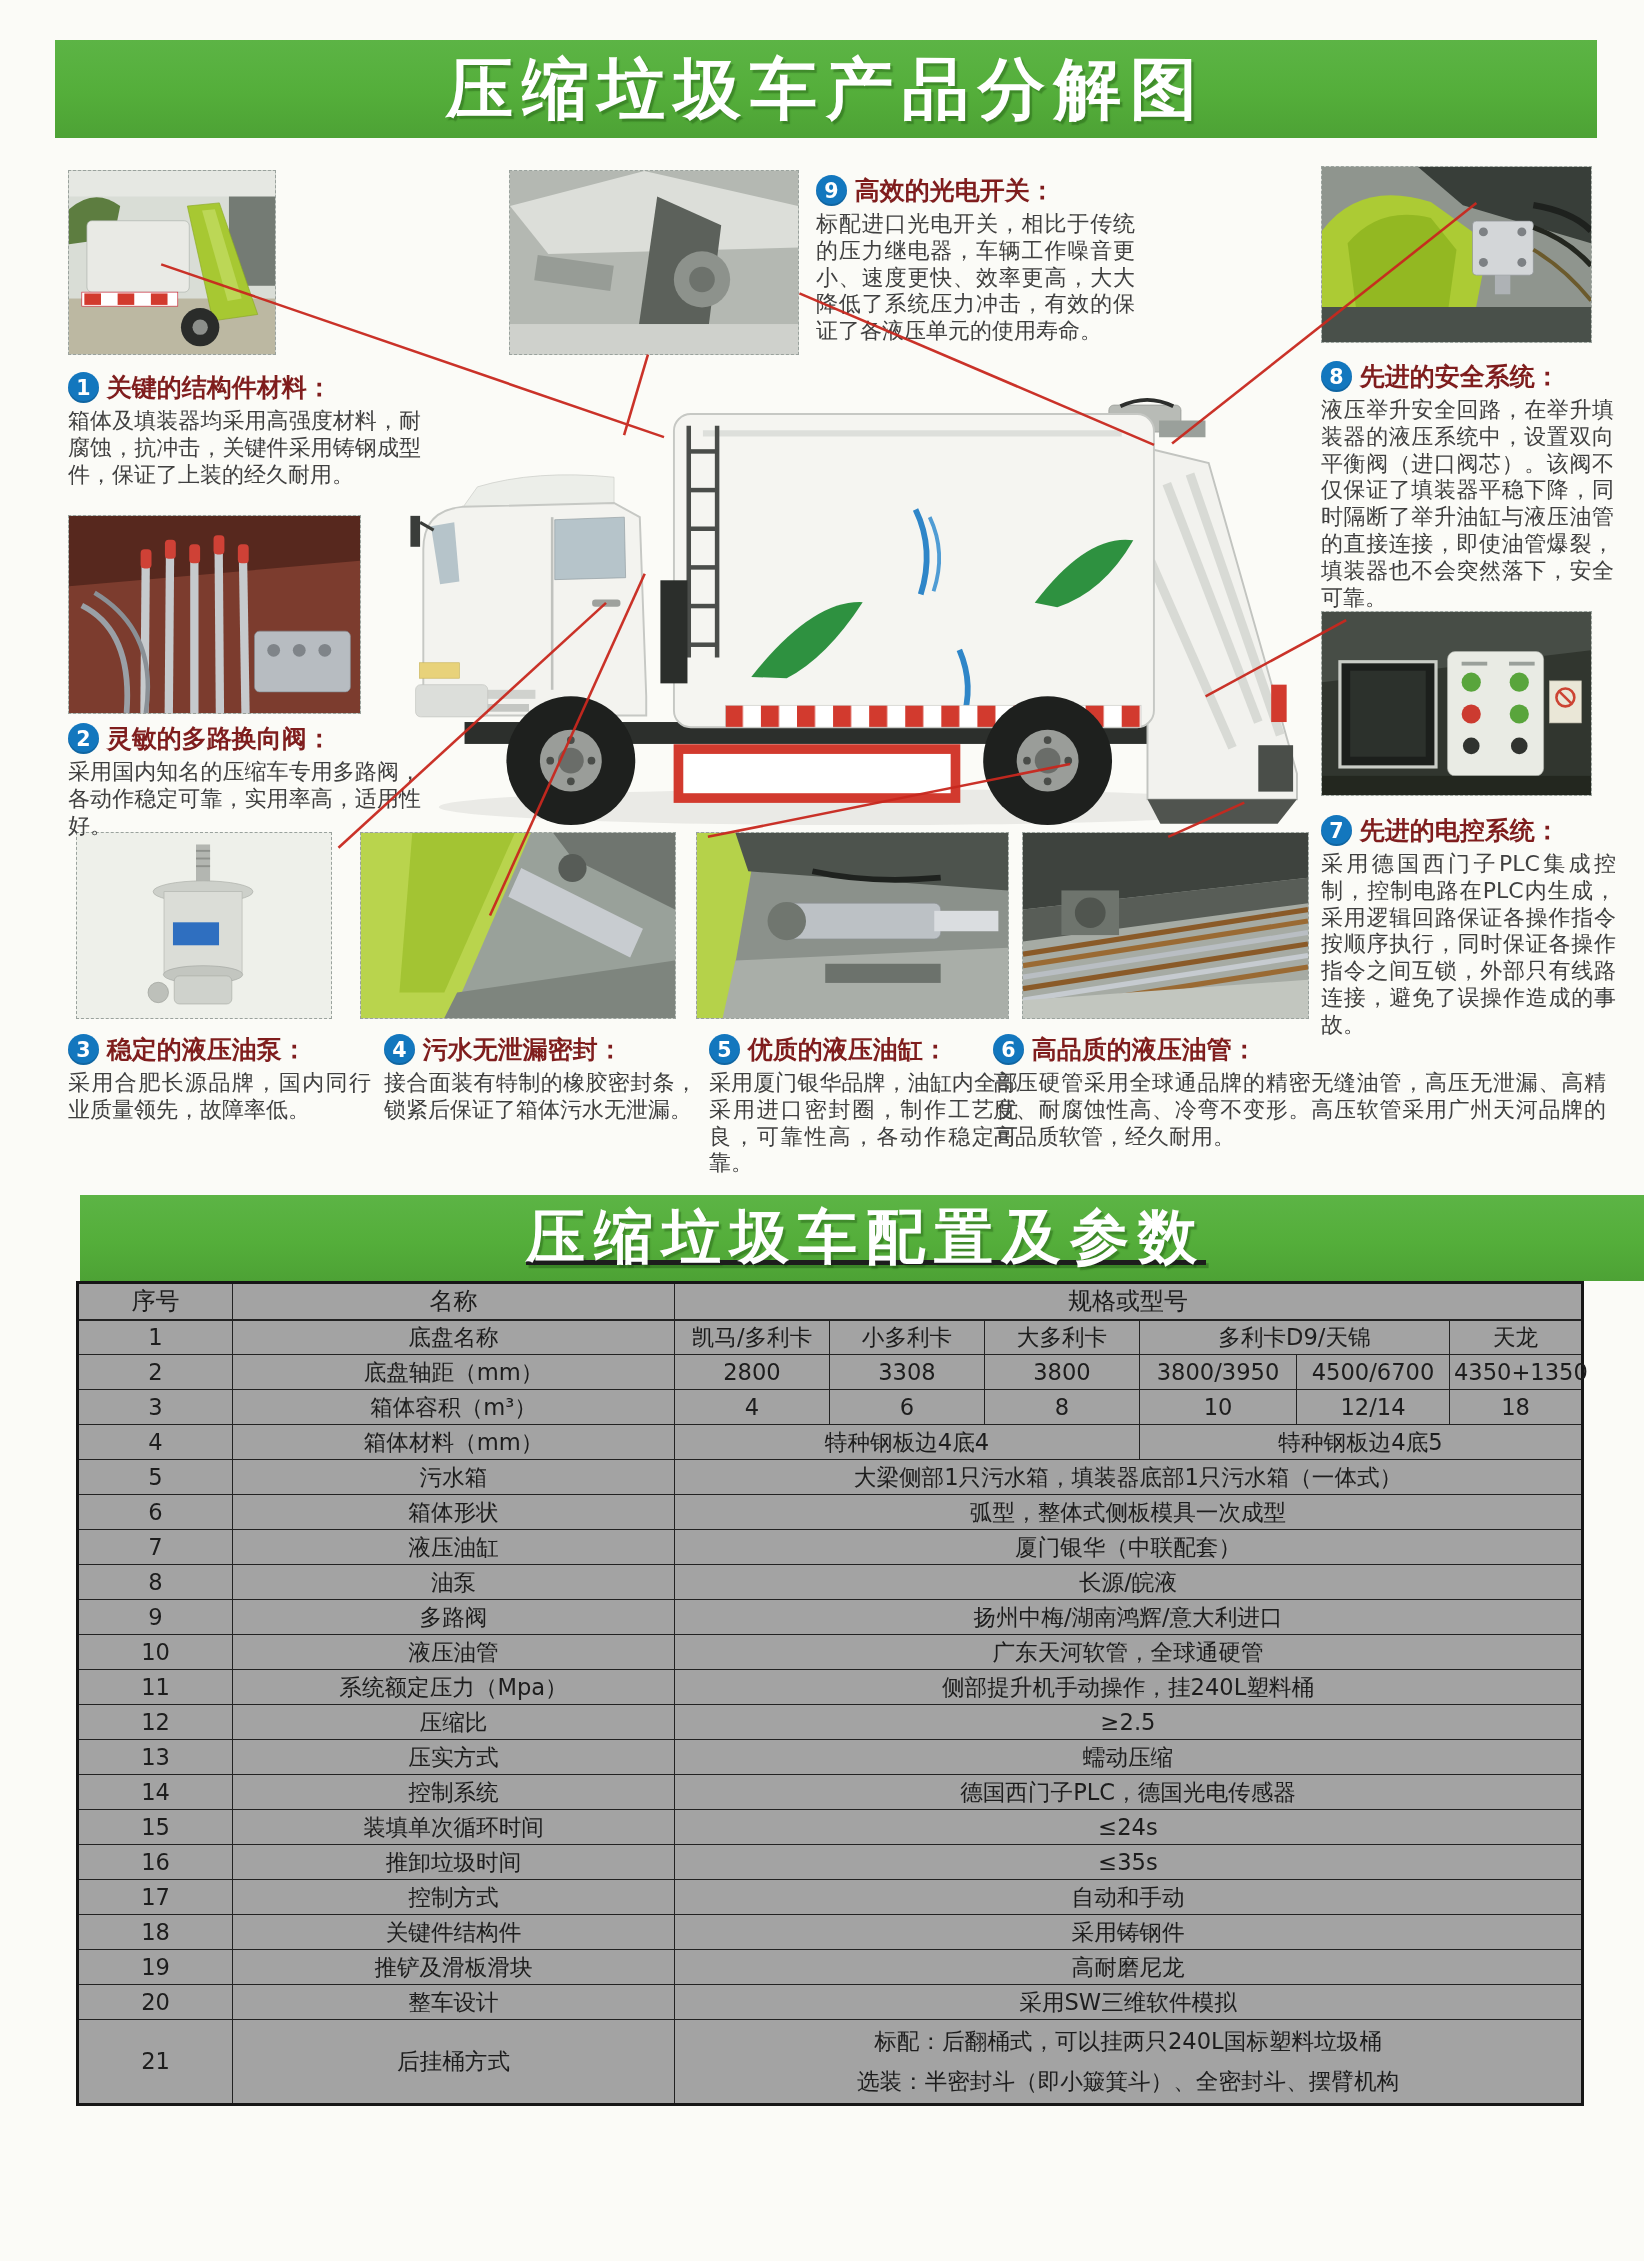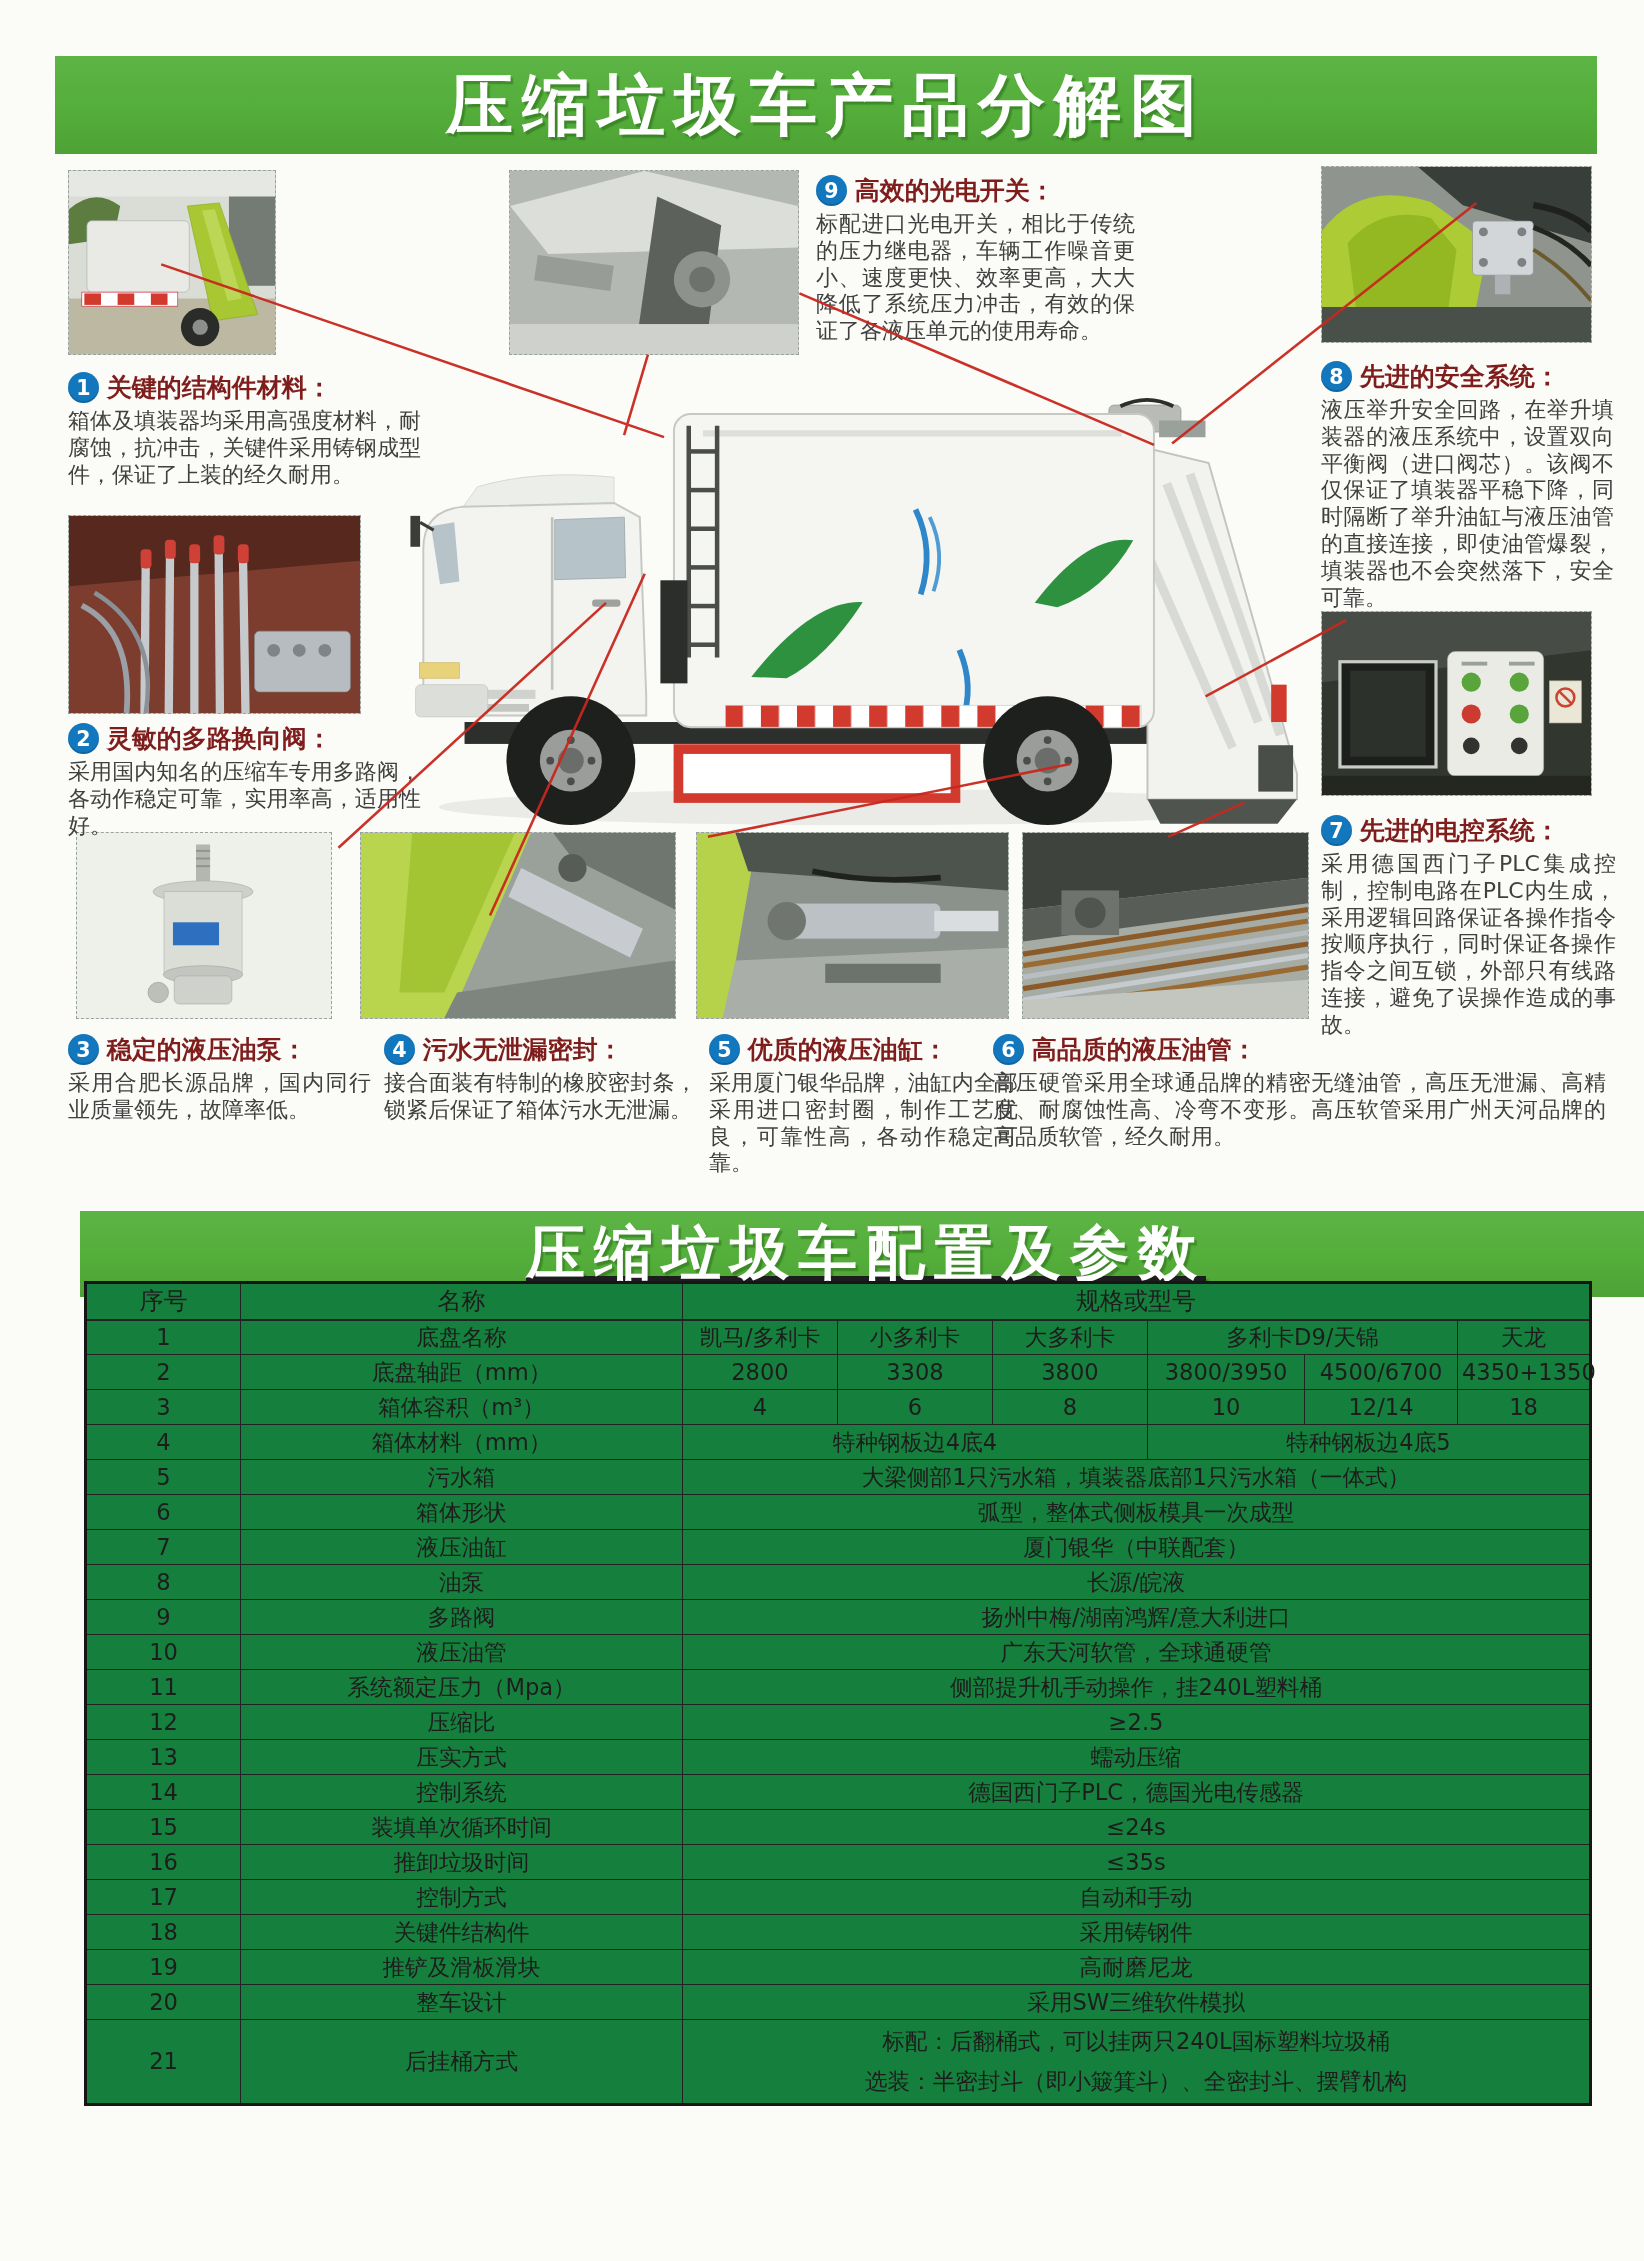--- a/index.html
+++ b/index.html
@@ -1,19 +1,19 @@
 <!DOCTYPE html>
 <html style="font-size:10.3px"><head>
 <meta charset="utf-8">
 <style>
   html,body{margin:0;padding:0;background:#e9eae5;}
   #page{position:relative;width:1644px;height:2261px;background:#fbfbf7;overflow:hidden;
         font-family:"DejaVu Sans","Liberation Sans",sans-serif;color:#1d1d1d;}
   .banner{position:absolute;background:linear-gradient(180deg,#5cb445 0%,#54ae3a 55%,#4da235 100%);
-          display:flex;align-items:center;justify-content:center;margin-top:16px;}
+          display:flex;align-items:center;justify-content:center;}
   .banner .btitle{color:#ffffff;font-weight:bold;letter-spacing:9px;
           text-shadow:2.6px 3.2px 1.3px rgba(20,70,10,0.35);white-space:nowrap;}
   #banner-top{left:55px;top:40px;width:1542px;height:98px;}
   #banner-top .btitle{font-size:67px;}
   #banner-table{left:80px;top:1195px;width:1572px;height:86px;text-decoration:underline;}
   #banner-table .btitle{font-size:59px;}
 
   .photo{position:absolute;border:1.9px dashed #9aa29d;background:#cfd3cd;box-sizing:border-box;overflow:hidden;}
   .photo svg{display:block;width:100%;height:100%;}
 
@@ -22,22 +22,22 @@
   .badge{width:31px;height:31px;border-radius:50%;background:#1377be;color:#fff;
          display:flex;align-items:center;justify-content:center;font-size:20.6px;font-weight:bold;flex:0 0 31px;
          box-shadow:inset 0 -1.9px 0 rgba(0,0,0,.15);}
   .f-title{font-size:25px;font-weight:bold;color:#7f1d1d;white-space:nowrap;}
   .f-body{font-size:22px;line-height:1.22;text-align:justify;color:#404040;}
 
   #callouts{position:absolute;left:0;top:0;z-index:6;pointer-events:none;}
   #truck{position:absolute;left:400px;top:387px;width:928px;height:451px;z-index:2;}
 
   
-  #spec-table{position:absolute;left:84px;top:1281px;width:1506px;border-collapse:collapse;
-              table-layout:fixed;background:#15803d;}
+  #spec-table{position:absolute;left:76px;top:1281px;width:1506px;border-collapse:collapse;
+              table-layout:fixed;background:#a3a3a3;}
   #spec-table th,#spec-table td{border:1.9px solid #222;font-weight:normal;
               text-align:center;vertical-align:middle;padding:1.3px 3.9px;box-sizing:border-box;}
   #spec-table{border:3.2px solid #161616;}
   #spec-table th{height:36px;font-size:24px;}
   #spec-table td{height:35px;font-size:22.6px;}
   #spec-table .hline{border-bottom-width:2.6px;}
   .cell-line{line-height:40px;text-align:center;}
 </style>
 </head>
 <body>

